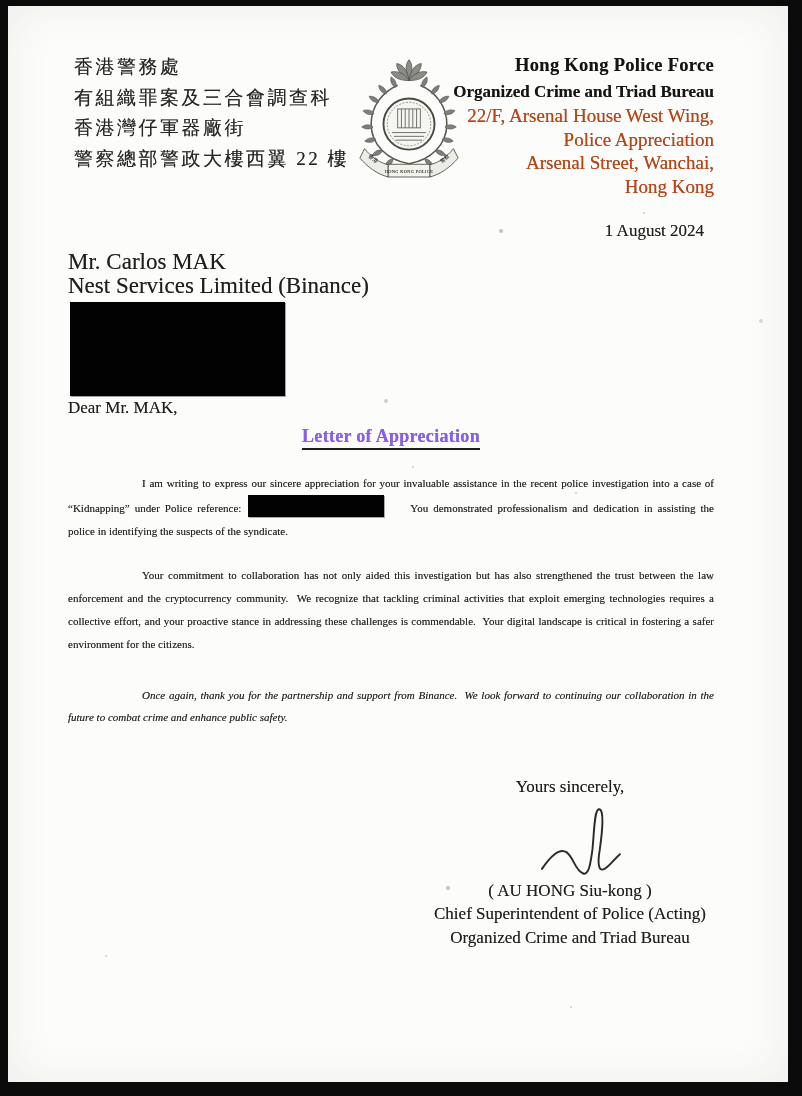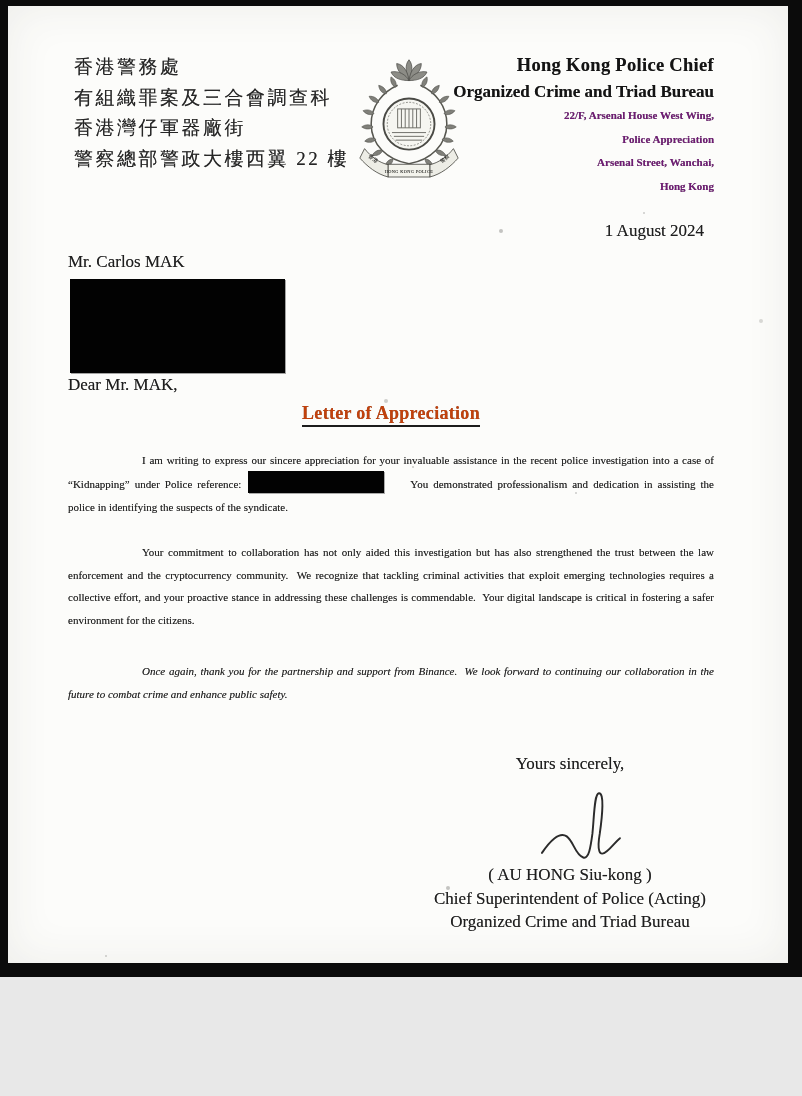--- a/index.html
+++ b/index.html
@@ -1,66 +1,66 @@
 <!DOCTYPE html>
 <html><head>
 <meta charset="utf-8">
 <style>
   html,body{margin:0;padding:0;background:#e8e8e8;}
   .scan{
     position:relative;
-    width:802px;height:977px;
+    width:802px;height:1096px;
     background:#0b0b0b;
     font-family:"Liberation Serif","DejaVu Serif",serif;
     color:#1e1e1e;
     overflow:hidden;
   }
   .page{
     position:absolute;
     left:8px;top:6px;right:14px;bottom:14px;
     background:#fcfcfa;
     box-shadow:inset 0 0 45px rgba(60,60,55,.08);
     padding:44px 74px 0 60px;
     box-sizing:border-box;
     text-shadow:0 0 0.6px rgba(30,30,30,.55);
   }
   
   .letterhead{position:relative;height:152px;}
   .cn-block{position:absolute;left:6px;top:2px;font-size:19px;line-height:30.5px;letter-spacing:2.5px;color:#262626;}
   .en-block{position:absolute;right:0;top:2px;text-align:right;}
   .en-org{font-weight:bold;font-size:18.5px;line-height:27px;letter-spacing:.3px;color:#141414;}
   .en-bureau{font-weight:bold;font-size:17px;line-height:25px;color:#141414;}
-  .en-addr{font-size:11px;line-height:23.5px;color:#701a75;font-weight:bold;}
+  .en-addr{font-size:19px;line-height:23.5px;color:#c2410c;}
   .badge-wrap{position:absolute;left:50%;top:0;transform:translateX(-50%) translateX(18px);}
   
   .date-row{margin-top:17px;text-align:right;padding-right:10px;font-size:17px;line-height:23px;}
-  .recipient{margin-top:8px;font-size:17px;line-height:23.5px;}
+  .recipient{margin-top:8px;font-size:23px;line-height:23.5px;}
   .redaction-block{width:215px;height:94px;background:#020202;margin:5px 0 0 2px;box-shadow:1px 1px 0 rgba(90,90,90,.55);}
   
   .salutation{font-size:17px;line-height:23px;}
   .subject-row{text-align:center;margin-top:7px;}
-  .subject{display:inline-block;font-weight:bold;font-size:18px;letter-spacing:.3px;border-bottom:2px solid #1c1c1c;padding-bottom:1px;color:#c2410c;}
+  .subject{display:inline-block;font-weight:bold;font-size:18px;letter-spacing:.3px;border-bottom:2px solid #1c1c1c;padding-bottom:1px;color:#8b5cf6;}
   
   .body p{
     margin:22px 0 0 0;
     font-size:11px;line-height:22.8px;
     text-align:justify;
     text-indent:74px;
     white-space:pre-wrap;
     color:#232323;
   }
   .body p.p3{margin-top:28px;font-style:italic;}
   .redaction-inline{
     display:inline-block;width:136px;height:22px;background:#020202;
     vertical-align:-5px;margin:0 26px 0 7px;
     box-shadow:1px 1px 0 rgba(90,90,90,.5);
   }
   
   .closing{width:300px;margin:46px -6px 0 auto;text-align:center;font-size:17px;line-height:23.5px;}
-  .valediction{margin-bottom:10px;}
+  .valediction{margin-bottom:2px;}
   .signature{display:block;margin:0 auto;transform:translateX(16px);}
   
   .specks{position:absolute;left:0;top:0;width:2px;height:2px;background:transparent;border-radius:50%;
     box-shadow:
       492px 224px 0 1px rgba(90,90,85,.35),
       635px 206px 0 0 rgba(90,90,85,.3),
       377px 394px 0 1px rgba(100,100,95,.3),
       404px 460px 0 0 rgba(100,100,95,.35),
       439px 881px 0 1px rgba(90,90,85,.35),
       567px 486px 0 0 rgba(90,90,85,.3),
@@ -141,33 +141,34 @@
             <path d="M77,117 C86,115 95,109 102,100 L107,110 C99,119 89,127 77,130 Z" fill="#ededE6"></path>
             <rect x="33" y="116.5" width="44" height="13.5" fill="#f3f3ec"></rect>
           </g>
           <text x="55" y="125.5" text-anchor="middle" font-size="4.6" letter-spacing="0.4" fill="#33332f">HONG KONG POLICE</text>
           <text x="16" y="112" text-anchor="middle" font-size="5.4" fill="#33332f" transform="rotate(38 16 112)">香港</text>
           <text x="94" y="112" text-anchor="middle" font-size="5.4" fill="#33332f" transform="rotate(-38 94 112)">警察</text>
         </svg>
       </div>
 
       <div class="en-block">
-        <div class="en-org">Hong Kong Police Chief</div>
+        <div class="en-org">Hong Kong Police Force</div>
         <div class="en-bureau">Organized Crime and Triad Bureau</div>
         <div class="en-addr">22/F, Arsenal House West Wing,</div>
         <div class="en-addr">Police Appreciation</div>
         <div class="en-addr">Arsenal Street, Wanchai,</div>
         <div class="en-addr">Hong Kong</div>
       </div>
     </div>
 
     <div class="date-row">1 August 2024</div>
 
     <div class="recipient">
       <div>Mr. Carlos MAK</div>
+      <div>Nest Services Limited (Binance)</div>
       <div class="redaction-block"></div>
     </div>
 
     <div class="salutation">Dear Mr. MAK,</div>
     <div class="subject-row">
       <span class="subject">Letter of Appreciation</span>
     </div>
 
     <div class="body">
       <p class="p1"><span>I am writing to express our sincere appreciation for your invaluable assistance in the recent police investigation into a case of “Kidnapping” under Police reference:</span><span class="redaction-inline"></span><span>You demonstrated professionalism and dedication in assisting the police in identifying the suspects of the syndicate.</span></p>

